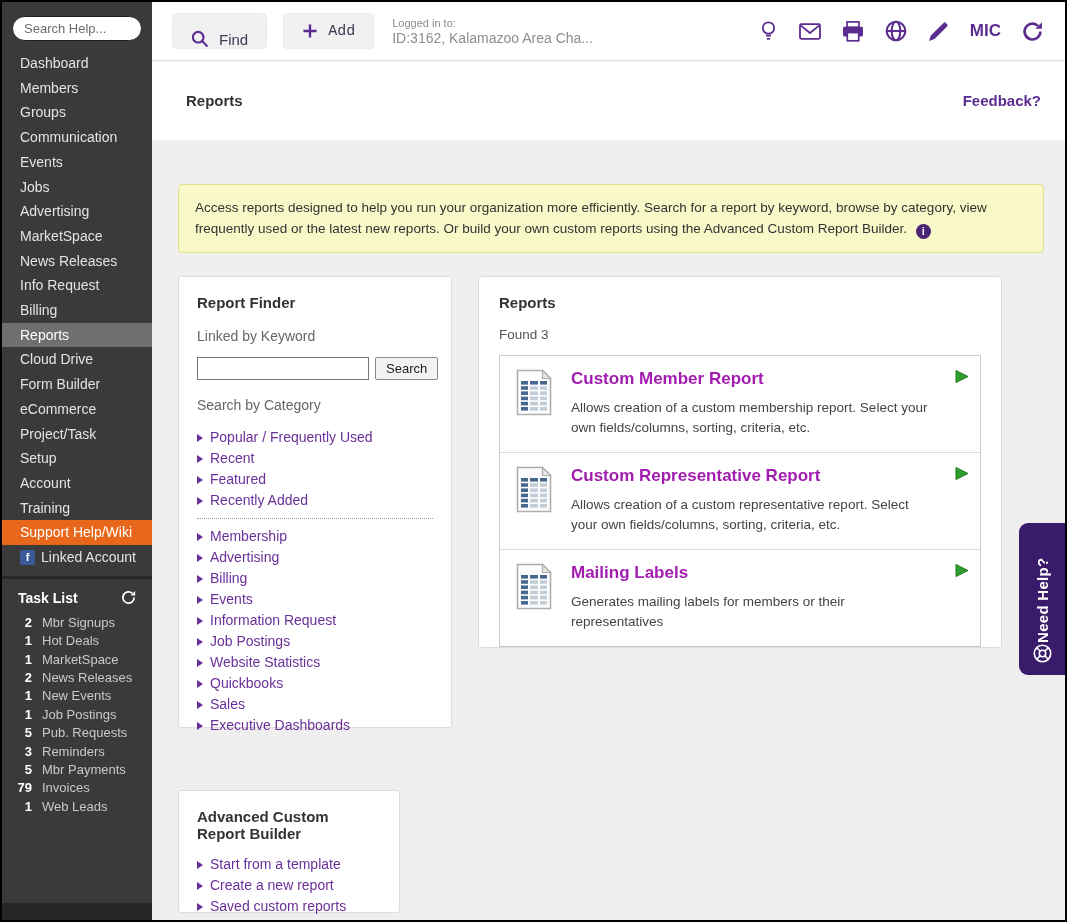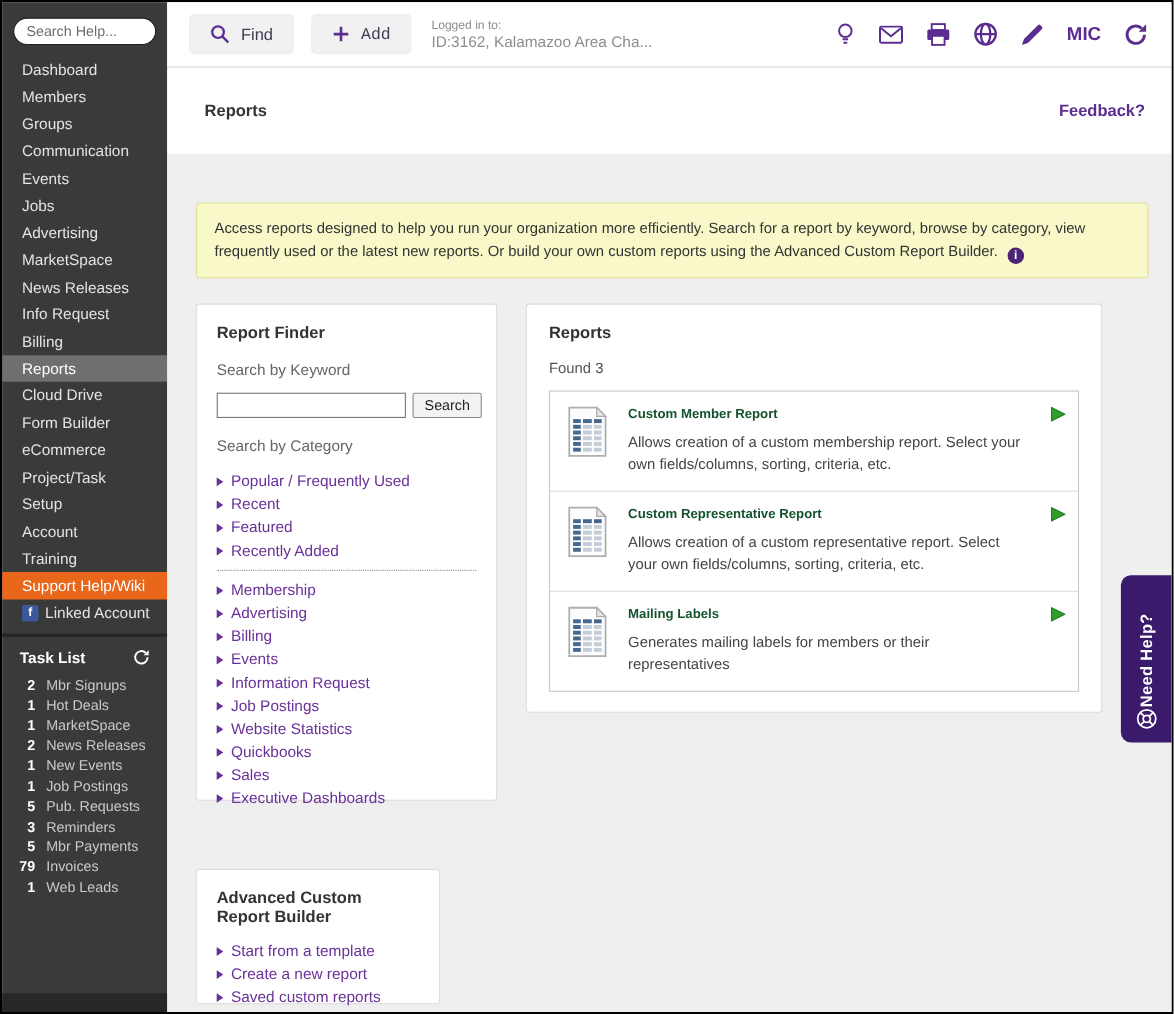--- a/index.html
+++ b/index.html
@@ -32,21 +32,21 @@
   .task-count { width:30px; text-align:right; color:#fff; font-weight:bold; flex:none; }
   .task-label { margin-left:10px; color:#c9c9c9; }
   .side-bottom { position:absolute; bottom:0; left:0; right:0; height:17px; background:#272727; }
 
   
   .main { position:absolute; left:150px; top:0; right:0; bottom:0; }
   .topbar { position:absolute; left:0; right:0; top:0; height:59px; background:#fff; border-bottom:1px solid #e3e3e3;
     display:flex; align-items:center; }
   .tb-btn { display:flex; align-items:center; gap:10px; background:#f1f1f2; border:1px solid #ececec; border-radius:4px;
     padding:0 18px; height:36px; font-size:15px; color:#3c3c50; cursor:pointer; font-family:inherit; }
-  .tb-btn.find { margin-left:20px; }
+  .tb-btn.find { margin-left:20px;align-items:flex-end; }
   .tb-btn.add { margin-left:16px;font-family:Liberation Mono, monospace; }
   .logged { margin-left:18px; }
   .logged-label { font-size:11px; color:#8d8d8d; }
   .logged-value { font-size:14px; color:#8d8d8d; margin-top:1px; }
   .tb-icons { margin-left:auto; display:flex; align-items:center; gap:21px; padding-right:22px; }
   .tb-icon { display:flex; cursor:pointer; }
   .mic { color:#5c2d91; font-weight:bold; font-size:17px; cursor:pointer; }
 
   .page-header { position:absolute; top:60px; left:0; right:0; height:78px; background:#fff; }
   .page-title { position:absolute; left:34px; top:30px; font-size:15px; font-weight:bold; color:#333; }
@@ -77,21 +77,21 @@
   .tri { width:0; height:0; border-left:6px solid #6a3099; border-top:4.5px solid transparent;
     border-bottom:4.5px solid transparent; margin-right:7px; flex:none; }
   .dotted-sep { border-top:1px dotted #999; margin:7px 0 7px; }
 
   .found { font-size:13.5px; color:#555; margin-top:16px; }
   .report-list { margin-top:13px; border:1px solid #c9c9c9; }
   .report-row { display:flex; padding:13px 14px 15px 14px; position:relative; }
   .report-row + .report-row { border-top:1px solid #ddd; }
   .doc-icon { flex:none; }
   .report-body { margin-left:17px; margin-right:34px; }
-  .report-title { font-size:12px; font-weight:bold; color:#14532d; }
+  .report-title { font-size:17px; font-weight:bold; color:#a21caf; }
   .report-desc { font-size:13.5px; color:#444; margin-top:9px; line-height:1.45; }
   .play { position:absolute; right:11px; top:13px; cursor:pointer; display:flex; }
 
   
   .need-help { position:absolute; right:0; top:521px; width:46px; height:152px; background:#3a1a6a;
     border-radius:9px 0 0 9px; display:flex; flex-direction:column; align-items:center; padding-bottom:11px; cursor:pointer; }
   .nh-text { flex:1; display:flex; align-items:center; writing-mode:vertical-rl; transform:rotate(180deg);
     color:#fff; font-weight:bold; font-size:15px; letter-spacing:.3px; }
   .nh-icon { flex:none; display:flex; }
 </style>
@@ -349,21 +349,21 @@
 
     <div class="content">
 
       <div class="notice">
         <span>Access reports designed to help you run your organization more efficiently. Search for a report by keyword, browse by category, view frequently used or the latest new reports. Or build your own custom reports using the Advanced Custom Report Builder.</span>
         <span class="info-icon"></span>
       </div>
 
       <div class="card card-finder">
         <div class="card-title">Report Finder</div>
-        <div class="finder-label">Search by Keyword</div>
+        <div class="finder-label">Linked by Keyword</div>
         <div class="finder-search-row">
           <input class="keyword-input" type="text" style="">
           <button class="search-btn">Search</button>
         </div>
         <div class="finder-label">Search by Category</div>
         <div class="linklist">
 
             <div class="plink">
               <span class="tri"></span>
               <span>Popular / Frequently Used</span>

